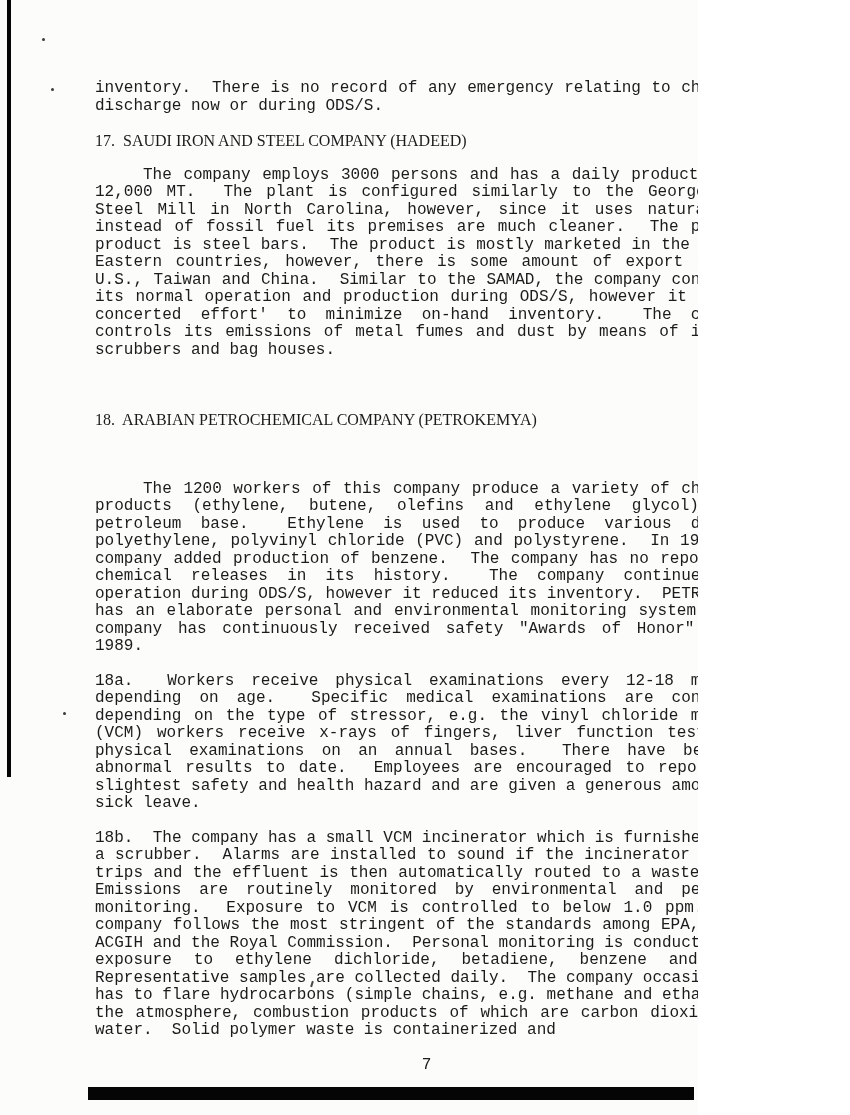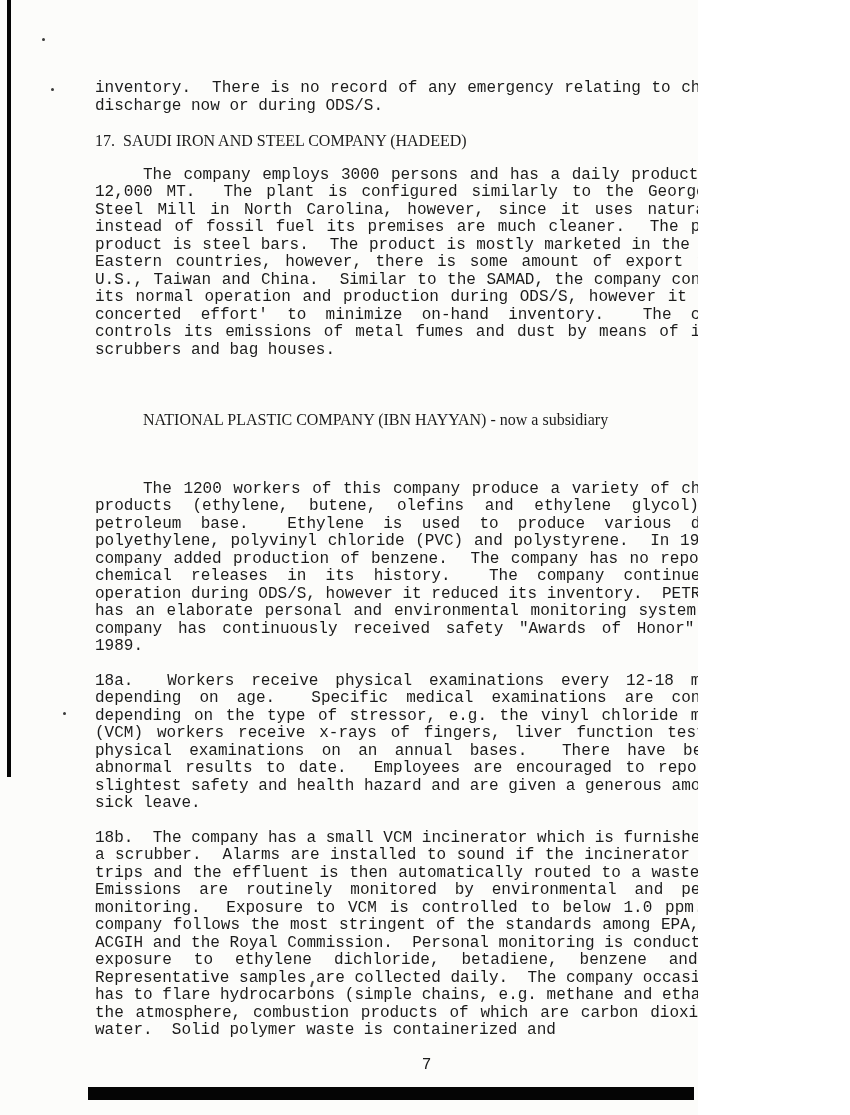--- a/index.html
+++ b/index.html
@@ -74,21 +74,21 @@
 
   <div class="text-col">
 
     <p class="block body">inventory.  There is no record of any emergency relating to chemical discharge now or during ODS/S.</p>
 
     <p class="block heading">17.  SAUDI IRON AND STEEL COMPANY (HADEED)</p>
 
     <p class="block body indent">The company employs 3000 persons and has a daily production of 12,000 MT.  The plant is configured similarly to the George Town Steel Mill in North Carolina, however, since it uses natural gas instead of fossil fuel its premises are much cleaner.  The primary product is steel bars.  The product is mostly marketed in the Middle Eastern countries, however, there is some amount of export to the U.S., Taiwan and China.  Similar to the SAMAD, the company continued its normal operation and production during ODS/S, however it made a concerted effort' to minimize on-hand inventory.  The company controls its emissions of metal fumes and dust by means of in-line scrubbers and bag houses.</p>
 
     <div class="block heading">
-      <div class="hang">NATIONAL PLASTIC COMPANY (IBN HAYYAN) - now a subsidiary</div>
+      <div>18.  ARABIAN PETROCHEMICAL COMPANY (PETROKEMYA)</div>
     </div>
 
     <p class="block body indent">The 1200 workers of this company produce a variety of chemical products (ethylene, butene, olefins and ethylene glycol) from petroleum base.  Ethylene is used to produce various density polyethylene, polyvinyl chloride (PVC) and polystyrene.  In 1993 the company added production of benzene.  The company has no reports of chemical releases in its history.  The company continued its operation during ODS/S, however it reduced its inventory.  PETROKEMYA has an elaborate personal and environmental monitoring system.  The company has continuously received safety "Awards of Honor" since 1989.</p>
 
     <p class="block body">18a.  Workers receive physical examinations every 12-18 months, depending on age.  Specific medical examinations are conducted depending on the type of stressor, e.g. the vinyl chloride monomer (VCM) workers receive x-rays of fingers, liver function tests and physical examinations on an annual bases.  There have been no abnormal results to date.  Employees are encouraged to report the slightest safety and health hazard and are given a generous amount of sick leave.</p>
 
     <p class="block body">18b.  The company has a small VCM incinerator which is furnished with a scrubber.  Alarms are installed to sound if the incinerator system trips and the effluent is then automatically routed to a waste tank.  Emissions are routinely monitored by environmental and personal monitoring.  Exposure to VCM is controlled to below 1.0 ppm.  The company follows the most stringent of the standards among EPA, OSHA, ACGIH and the Royal Commission.  Personal monitoring is conducted for exposure to ethylene dichloride, betadiene, benzene and VCM.  Representative samples are collected daily.  The company occasionally has to flare hydrocarbons (simple chains, e.g. methane and ethane) to the atmosphere, combustion products of which are carbon dioxide and water.  Solid polymer waste is containerized and</p>
 
     <div class="pagenum">7</div>
 

